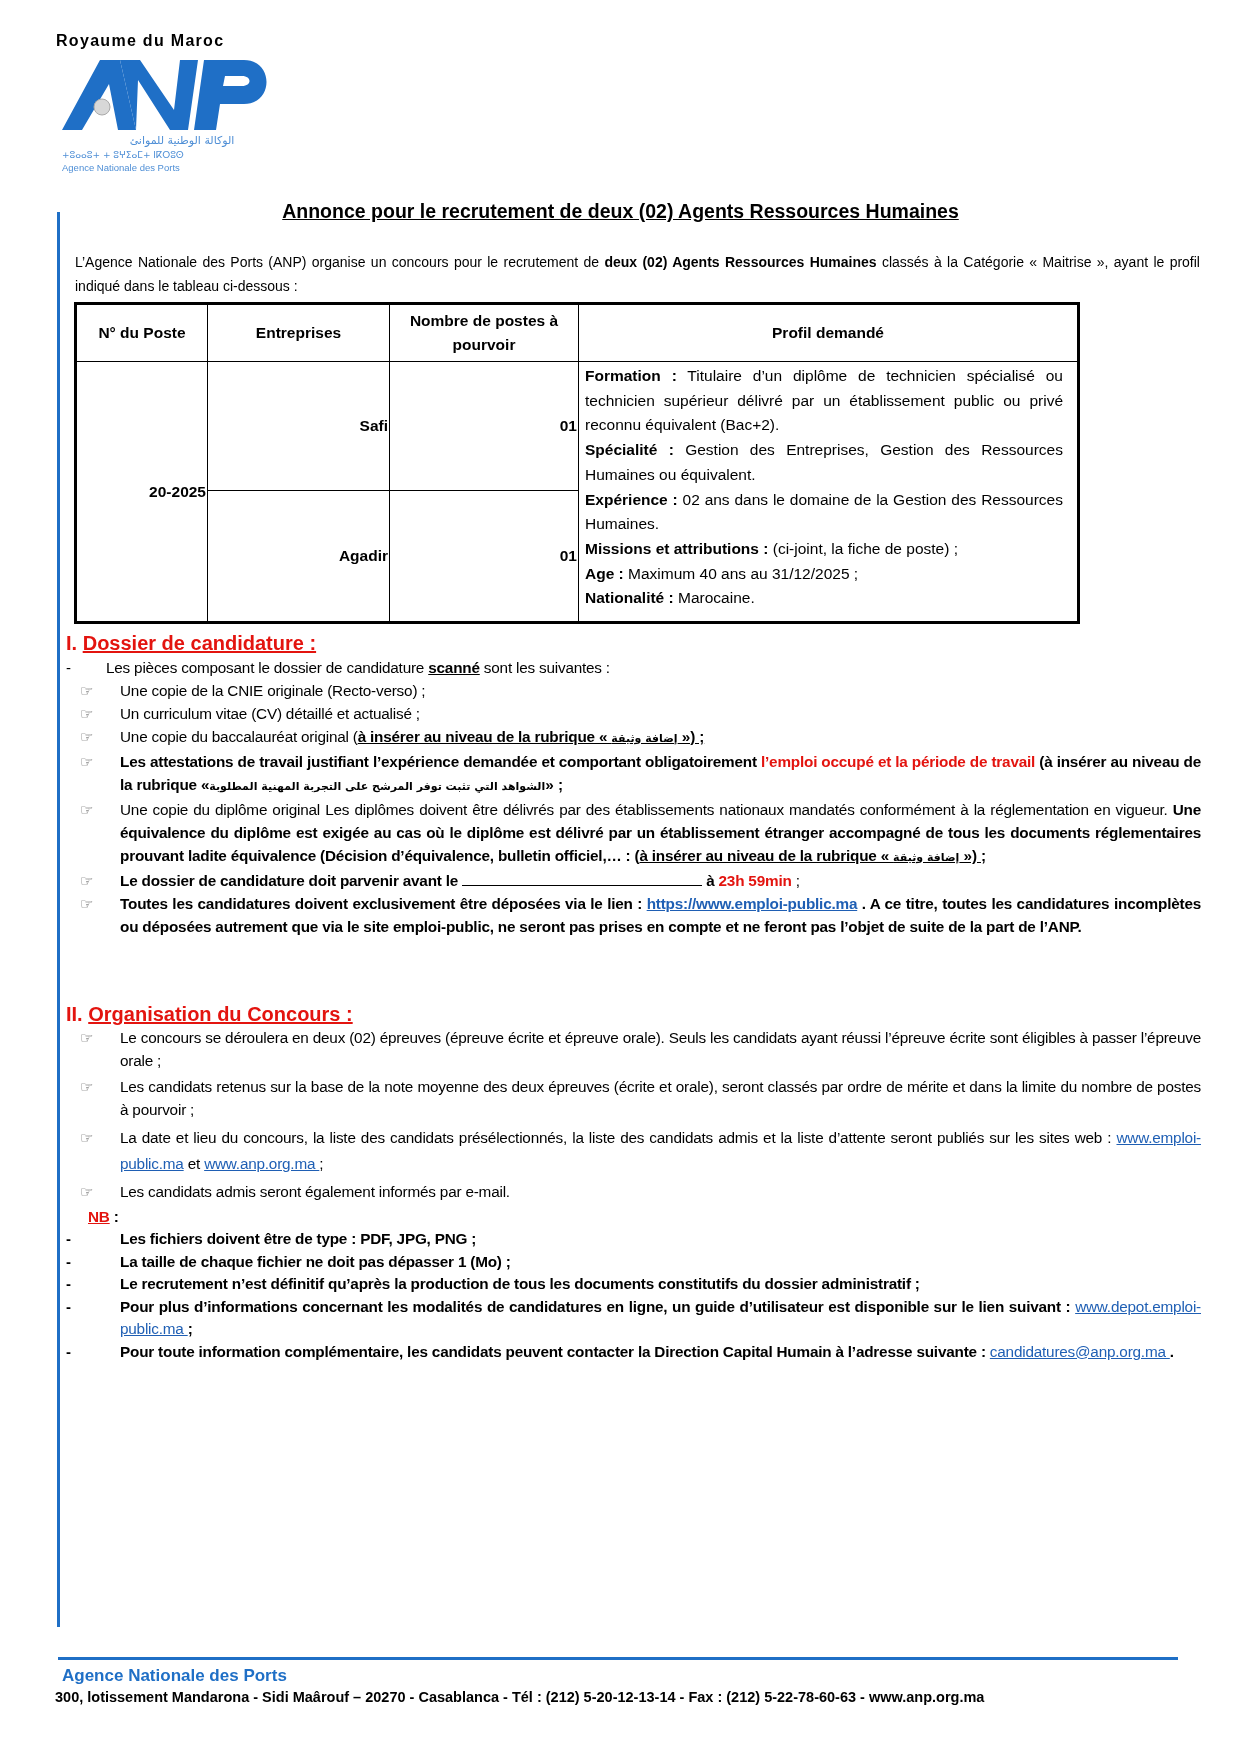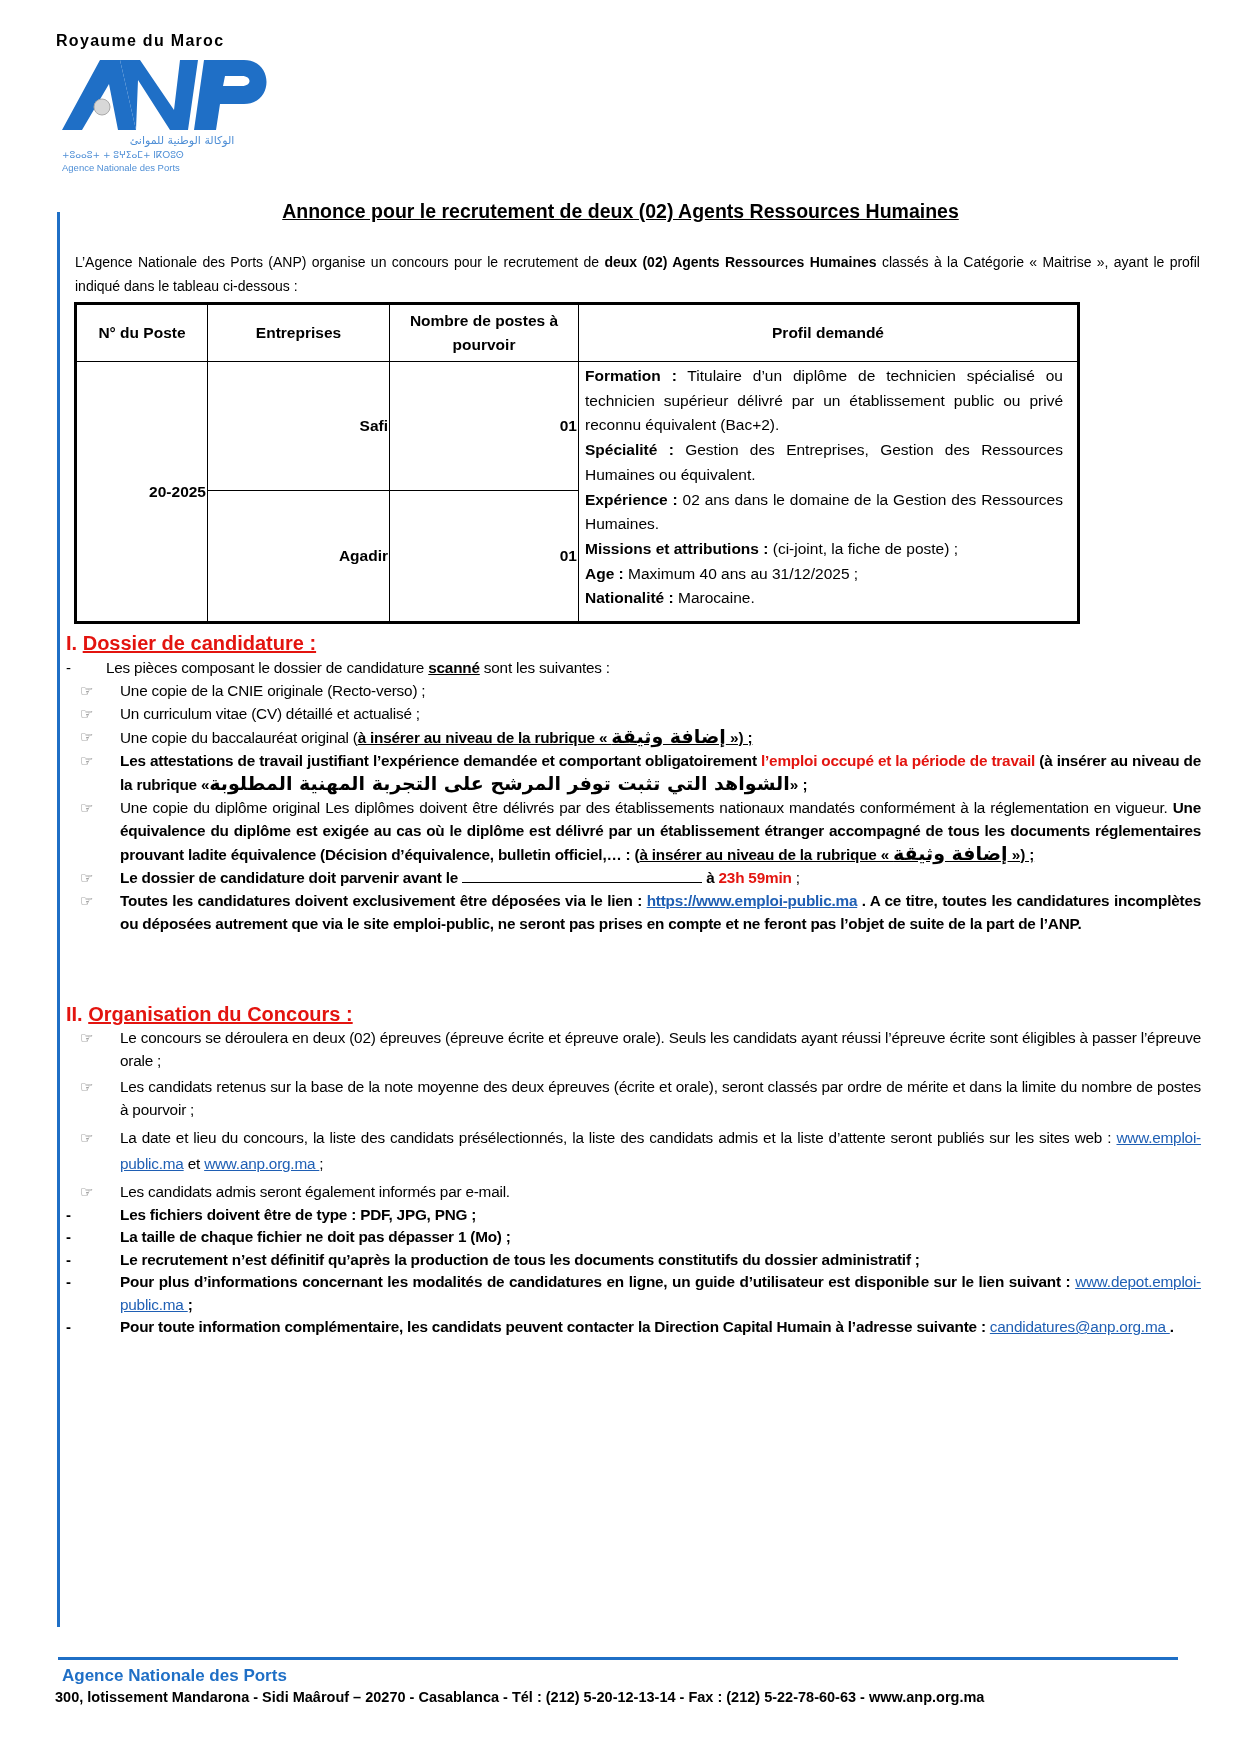--- a/index.html
+++ b/index.html
@@ -27,21 +27,21 @@
   .row.dash .mk { left:0; color:#000; }
   .b { font-weight:bold; }
   .bu { font-weight:bold; text-decoration:underline; }
   .red { color:#e3140f; }
   .lnk { color:#1f5fb4; text-decoration:underline; }
   .blank { display:inline-block; width:240px; border-bottom:1px solid #000; height:14px; vertical-align:baseline; }
   .nb { font-weight:bold; color:#e3140f; text-decoration:underline; padding-left:22px; }
   .footline { position:absolute; left:58px; top:1657px; width:1120px; height:3px; background:#1f6fc6; }
   .foot1 { position:absolute; left:62px; top:1666px; font-size:17px; font-weight:bold; color:#1f6fc6; }
   .foot2 { position:absolute; left:55px; top:1689px; font-size:14.5px; font-weight:bold; }
-  .ar { font-family:"DejaVu Sans", sans-serif; font-size:19px;margin-top:13px; }
+  .ar { font-family:"DejaVu Sans", sans-serif; font-size:11px;margin-top:13px; }
 </style>
 </head>
 <body>
 
 <div class="royaume">Royaume du Maroc</div>
 <div class="logo">
   <svg width="240" height="140" viewBox="0 0 240 140">
 
     <path d="M0 72 L38 2 L58 2 L74 72 L56 72 L47 26 L20 72 Z" fill="#1f6fc6"></path>
 
@@ -116,20 +116,21 @@
 
 <div class="sec" style="top:1003px">
   <span>II.</span>&nbsp;<span class="u">Organisation du Concours :</span>
 </div>
 <div class="body-text narrow" style="top:1027px; line-height:22.5px">
   <div class="row" style="margin-bottom:4px"><span class="mk">☞</span><span>Le concours se déroulera en deux (02) épreuves (épreuve écrite et épreuve orale). Seuls les candidats ayant réussi l’épreuve écrite sont éligibles à passer l’épreuve orale ;</span></div>
   <div class="row" style="margin-bottom:4px"><span class="mk">☞</span><span>Les candidats retenus sur la base de la note moyenne des deux épreuves (écrite et orale), seront classés par ordre de mérite et dans la limite du nombre de postes à pourvoir ;</span></div>
   <div class="row" style="margin-bottom:4px; line-height:26px"><span class="mk">☞</span><span>La date et lieu du concours, la liste des candidats présélectionnés, la liste des candidats admis et la liste d’attente seront publiés sur les sites web : </span><a class="lnk">www.emploi-public.ma</a><span> et </span><a class="lnk">www.anp.org.ma </a><span>;</span></div>
   <div class="row"><span class="mk">☞</span><span>Les candidats admis seront également informés par e-mail.</span></div>
 
+  <div style="margin-top:2px; font-weight:bold"><span class="nb">NB</span><span> :</span></div>
   <div class="b">
     <div class="row dash"><span class="mk">-</span><span>Les fichiers doivent être de type : PDF, JPG, PNG ;</span></div>
     <div class="row dash"><span class="mk">-</span><span>La taille de chaque fichier ne doit pas dépasser 1 (Mo) ;</span></div>
     <div class="row dash"><span class="mk">-</span><span>Le recrutement n’est définitif qu’après la production de tous les documents constitutifs du dossier administratif ;</span></div>
     <div class="row dash"><span class="mk">-</span><span>Pour plus d’informations concernant les modalités de candidatures en ligne, un guide d’utilisateur est disponible sur le lien suivant : </span><a class="lnk" style="font-weight:normal">www.depot.emploi-public.ma </a><span>;</span></div>
     <div class="row dash"><span class="mk">-</span><span>Pour toute information complémentaire, les candidats peuvent contacter la Direction Capital Humain à l’adresse suivante : </span><a class="lnk" style="font-weight:normal">candidatures@anp.org.ma </a><span>.</span></div>
   </div>
 </div>
 
 <div class="footline"></div>

